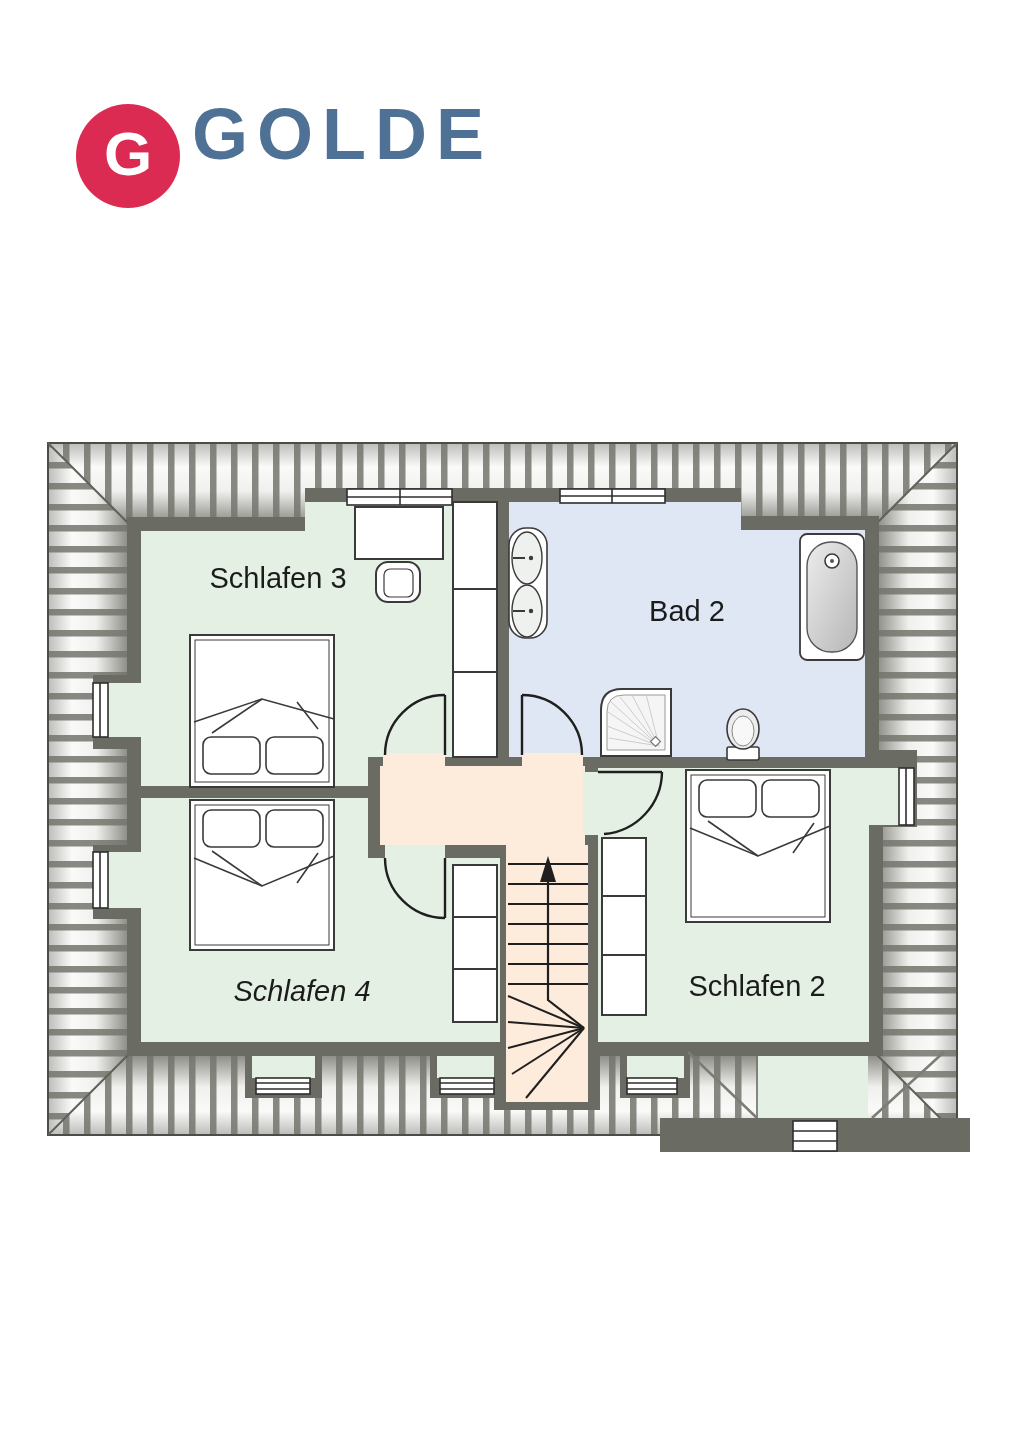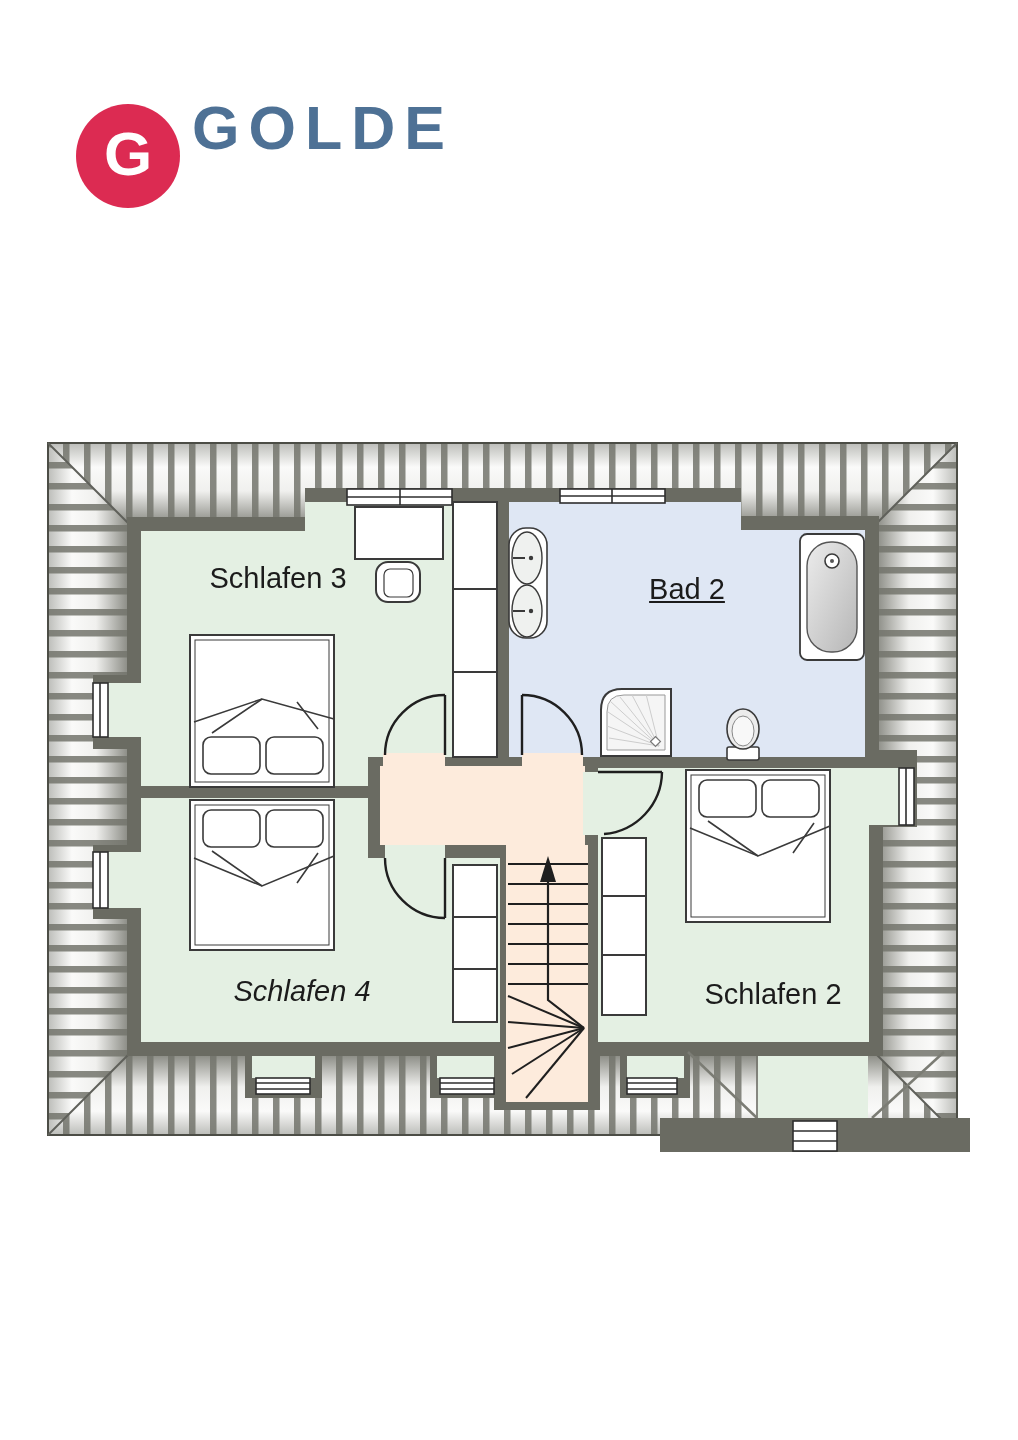--- a/index.html
+++ b/index.html
@@ -2,21 +2,21 @@
 <html><head>
 <meta charset="utf-8">
 <style>
   html,body{margin:0;padding:0;background:#ffffff;}
   body{width:1018px;height:1440px;position:relative;font-family:"Liberation Sans",sans-serif;overflow:hidden;}
   
   .logo{position:absolute;left:0;top:0;width:1018px;height:300px;}
   .logo-badge{position:absolute;left:76px;top:104px;width:104px;height:104px;border-radius:50%;
     background:#dc2b52;display:flex;align-items:center;justify-content:center;}
   .logo-monogram{color:#ffffff;font-size:62px;font-weight:bold;line-height:1;transform:translateY(-2px);}
-  .logo-title{position:absolute;left:192px;top:98px;font-size:61px;font-weight:bold;color:#4e7195;
+  .logo-title{position:absolute;left:192px;top:98px;font-size:72px;font-weight:bold;color:#4e7195;
     letter-spacing:9px;line-height:1;white-space:nowrap;}
   .logo-subtitle{position:absolute;left:196px;top:186px;font-size:22px;font-weight:bold;color:#a9a79a;
     letter-spacing:8px;white-space:nowrap;}
   
   .plan{position:absolute;left:0;top:0;width:1018px;height:1060px;}
   .room-label{position:absolute;transform:translateX(-50%);font-size:29px;color:#1b1b1b;white-space:nowrap;}
 </style>
 </head>
 <body>
 
@@ -279,16 +279,16 @@
     <rect x="691" y="775" width="134" height="142" stroke-width="1" fill="none"></rect>
     <rect x="699" y="780" width="57" height="37" rx="8" stroke-width="1.6"></rect>
     <rect x="762" y="780" width="57" height="37" rx="8" stroke-width="1.6"></rect>
     <path d="M690,828 L758,856 L830,826" stroke-width="1.6" fill="none"></path>
     <path d="M758,856 L708,821 M793,853 L814,823" stroke-width="1.6" fill="none"></path>
   </g>
 </svg>
 
   
   <div class="room-label" style="left:278px;top:562px;">Schlafen 3</div>
-  <div class="room-label" style="left:687px;top:573px;text-decoration:underline;">Bad 2</div>
+  <div class="room-label" style="left:687px;top:595px;">Bad 2</div>
   <div class="room-label" style="left:302px;top:975px;font-style:italic;">Schlafen 4</div>
-  <div class="room-label" style="left:773px;top:970px;margin-top:8px;">Schlafen 2</div>
+  <div class="room-label" style="left:757px;top:970px;">Schlafen 2</div>
 </div>
 
 </body></html>

